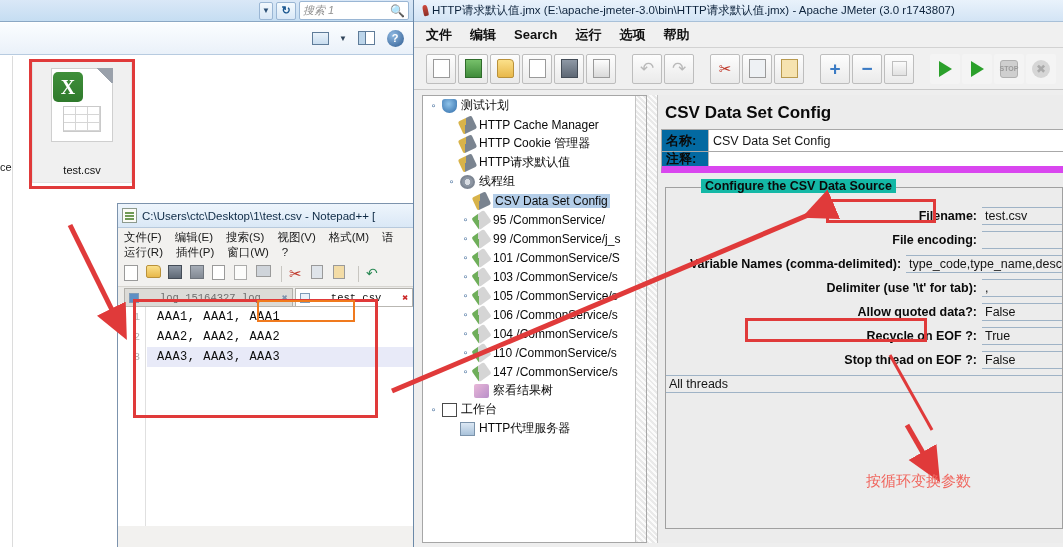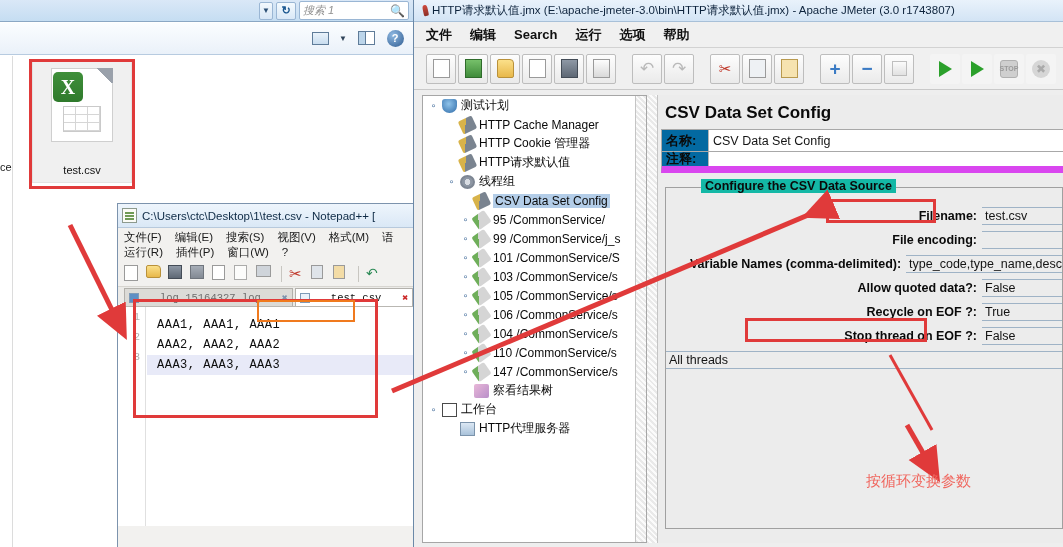--- a/index.html
+++ b/index.html
@@ -93,21 +93,21 @@
   .npp-tab.active { background:#ffffff; color:#111; }
   .tab-dico { width:10px; height:10px; background:#eaf2fb; border:1px solid #7f9bb8; }
   .tab-dico.blue { background:#5e8fc4; }
   .tab-x { color:#cc2b2b; font-weight:bold; font-size:10px; }
   .tab-x.grey { color:#7e93ad; }
   #npp-editor { position:relative; height:219px; background:#ffffff; }
   #npp-gutter { position:absolute; left:0; top:0; width:28px; height:100%;
                 background:#ffffff; border-right:1px solid #e0e0e0; }
   .ln { height:20px; line-height:20px; text-align:right; padding-right:5px;
         font-family:"Liberation Mono", monospace; font-size:11px; color:#b0b0b0; }
-  #npp-lines { position:absolute; left:29px; top:8px; right:0; }
+  #npp-lines { position:absolute; left:29px; top:0; right:0; }
   .cl { height:20px; line-height:20px; padding-left:10px;
         font-family:"Liberation Mono", monospace; font-size:12px; color:#0d0d0d;
         white-space:pre; letter-spacing:0.5px; }
   .cl.hl { background:#e8eaf8; }
 
   
   #jmeter { position:absolute; left:413px; top:0; width:650px; height:547px;
             background:#eeeeee; border-left:1px solid #6b89a8; overflow:hidden; }
   #jm-title { height:22px; background:linear-gradient(#e9f2fb,#d3e4f5);
               border-bottom:1px solid #a8c0d8; display:flex; align-items:center; padding:8px 6px; gap:0; }
@@ -534,20 +534,24 @@
               </div>
               <div class="frow">
                 <div class="flabel">File encoding:</div>
                 <div class="fval"></div>
               </div>
               <div class="frow">
                 <div class="flabel">Variable Names (comma-delimited):</div>
                 <div class="fval">type_code,type_name,desc</div>
               </div>
               <div class="frow">
+                <div class="flabel">Delimiter (use '\t' for tab):</div>
+                <div class="fval">,</div>
+              </div>
+              <div class="frow">
                 <div class="flabel">Allow quoted data?:</div>
                 <div class="fval">False</div>
               </div>
               <div class="frow">
                 <div class="flabel">Recycle on EOF ?:</div>
                 <div class="fval">True</div>
               </div>
               <div class="frow">
                 <div class="flabel">Stop thread on EOF ?:</div>
                 <div class="fval">False</div>

